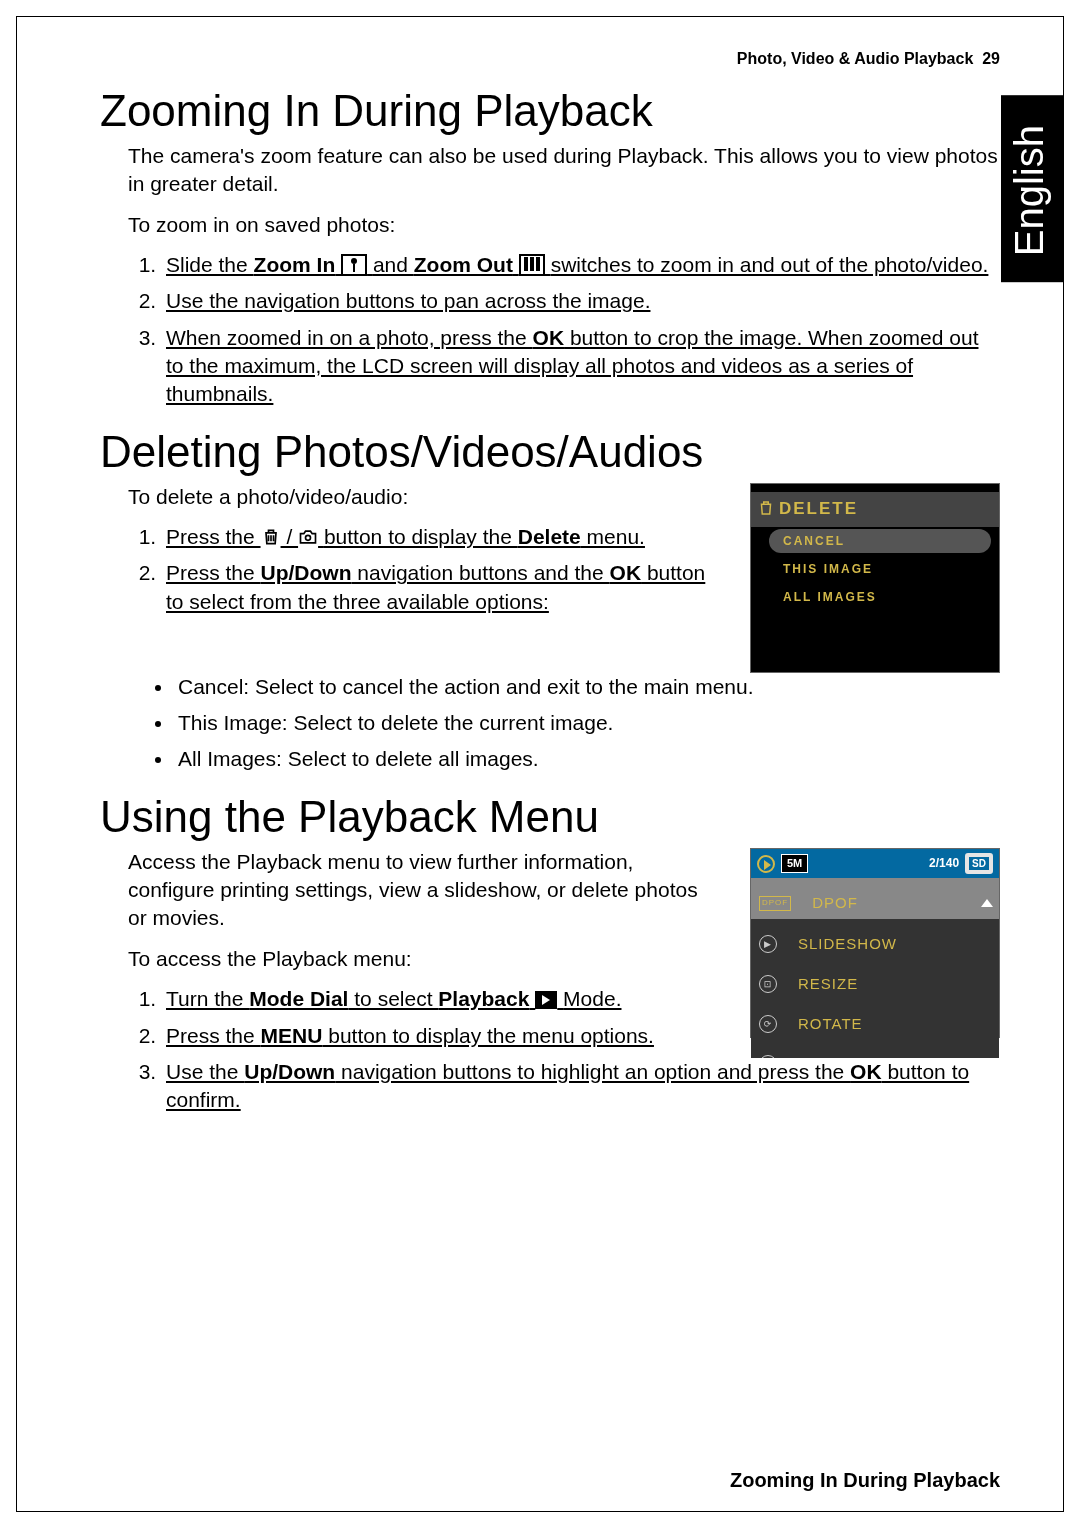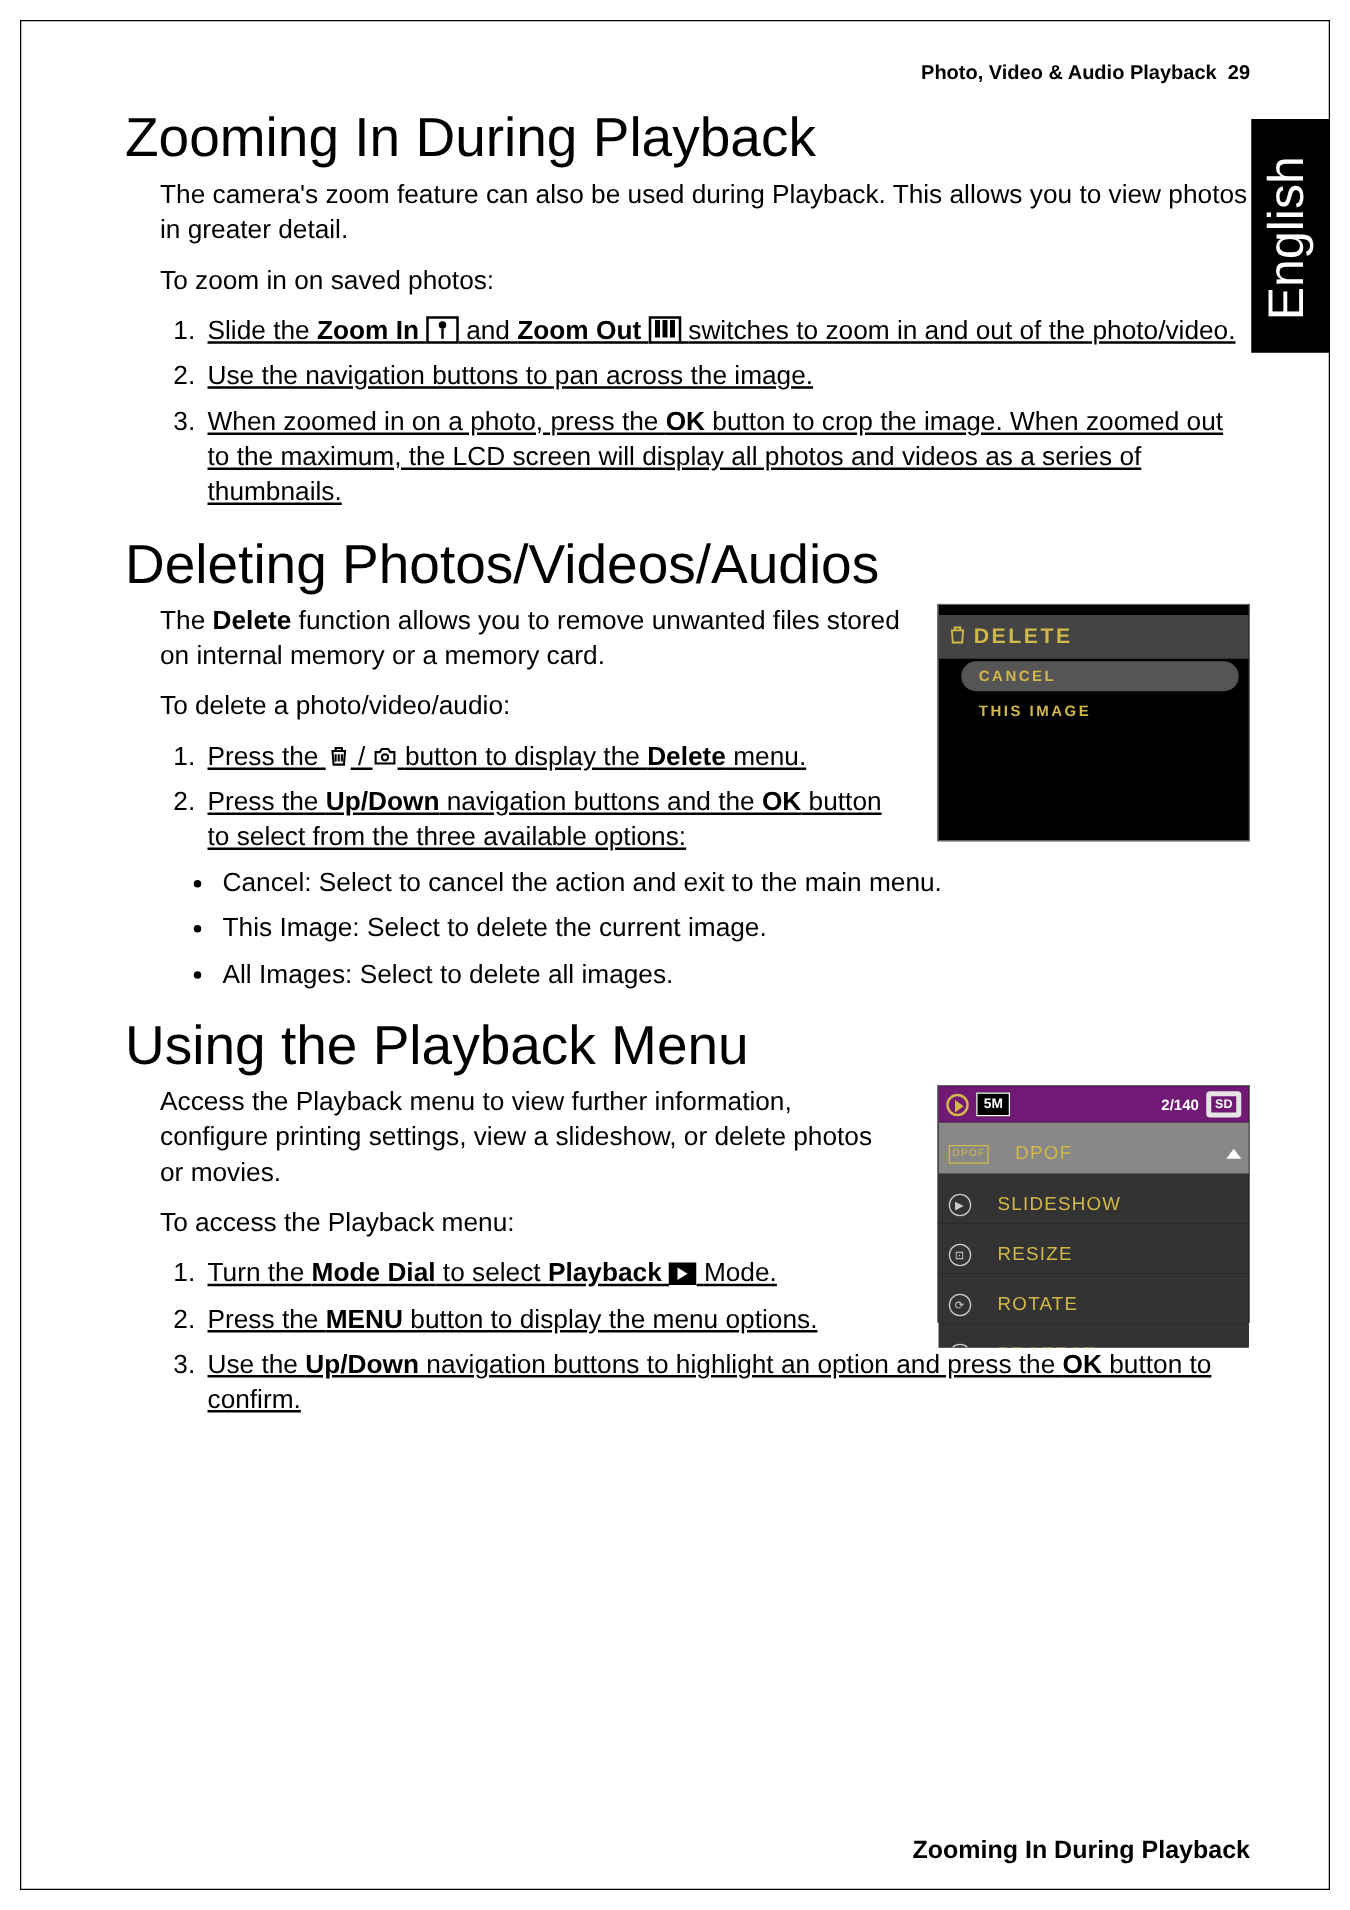--- a/index.html
+++ b/index.html
@@ -90,21 +90,21 @@
   .del-item.sel {
     background: #555;
     border-radius: 14px;
     margin: 2px 8px 2px 18px;
     padding: 4px 0 4px 14px;
   }
 
   
   .pb-screen { height: 190px; }
   .pb-top {
-    background: #701a75;
+    background: #0369a1;
     padding: 4px 6px;
     font-size: 12px;
     display: flex;
     align-items: center;
     gap: 6px;
   }
   .pb-top .play-ic {
     width: 18px; height: 18px;
     border: 2px solid #d2b84a;
     border-radius: 50%;
@@ -236,25 +236,23 @@
     <div class="screen del-screen">
       <div class="del-title">
         <span class="trash">
           <svg viewBox="0 0 24 24">
               <path fill="none" stroke="#d2b84a" stroke-width="2" d="M6 7h12l-1 13H7L6 7zm3-3h6v3H9V4z"></path>
             </svg>
         </span><span>DELETE</span>
       </div>
       <div class="del-item sel">CANCEL</div>
       <div class="del-item">THIS IMAGE</div>
+      <div class="del-item">ALL IMAGES</div>
     </div>
     <div class="rowtext">
-      <p class="para">
-        <span>The </span><b>Delete</b><span> function allows you to remove unwanted files stored on internal memory or a memory card.</span>
-      </p>
       <p class="para">To delete a photo/video/audio:</p>
       <ol>
         <li>
           <span>Press the </span>
           <span class="trash-ic"><svg viewBox="0 0 24 24">
                 <path fill="none" stroke="#000" stroke-width="2" d="M6 7h12l-1 13H7L6 7zm3-3h6v3H9V4zM9 10v7M12 10v7M15 10v7"></path>
               </svg></span>
           /
           <span class="cam-ic"><svg viewBox="0 0 24 24">
                 <path fill="none" stroke="#000" stroke-width="2" d="M3 8h4l2-3h6l2 3h4v11H3V8z"></path>

